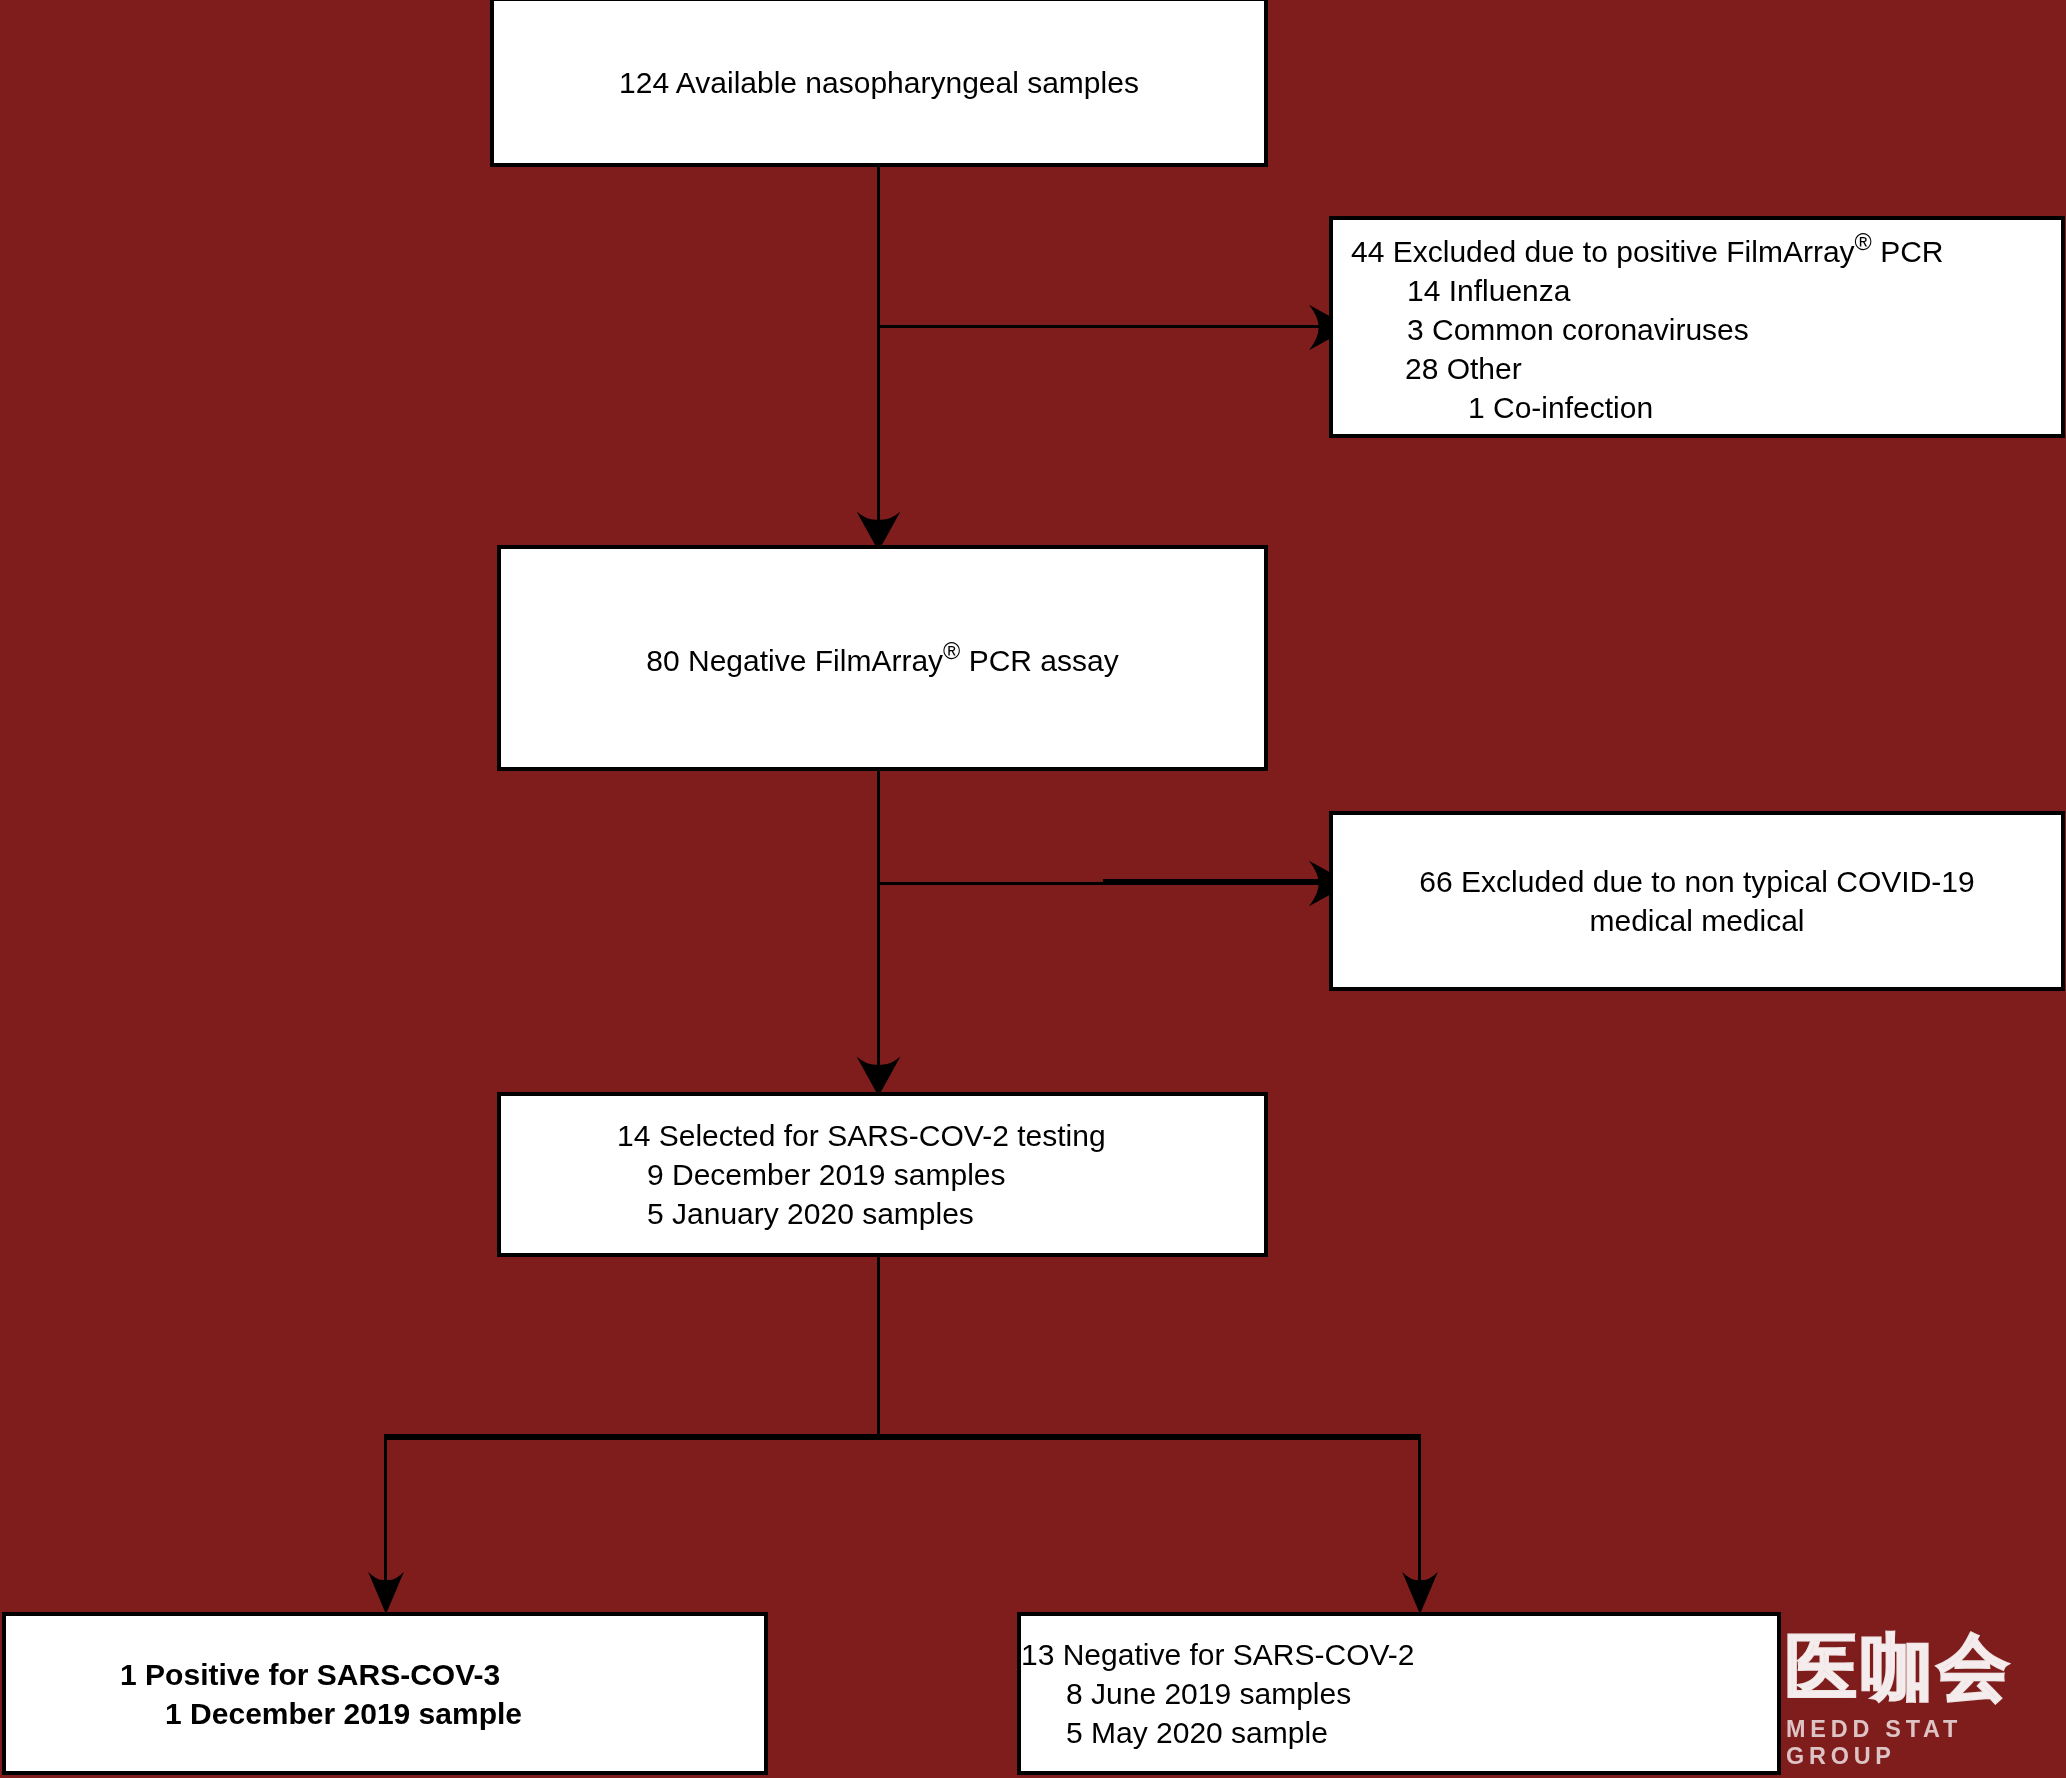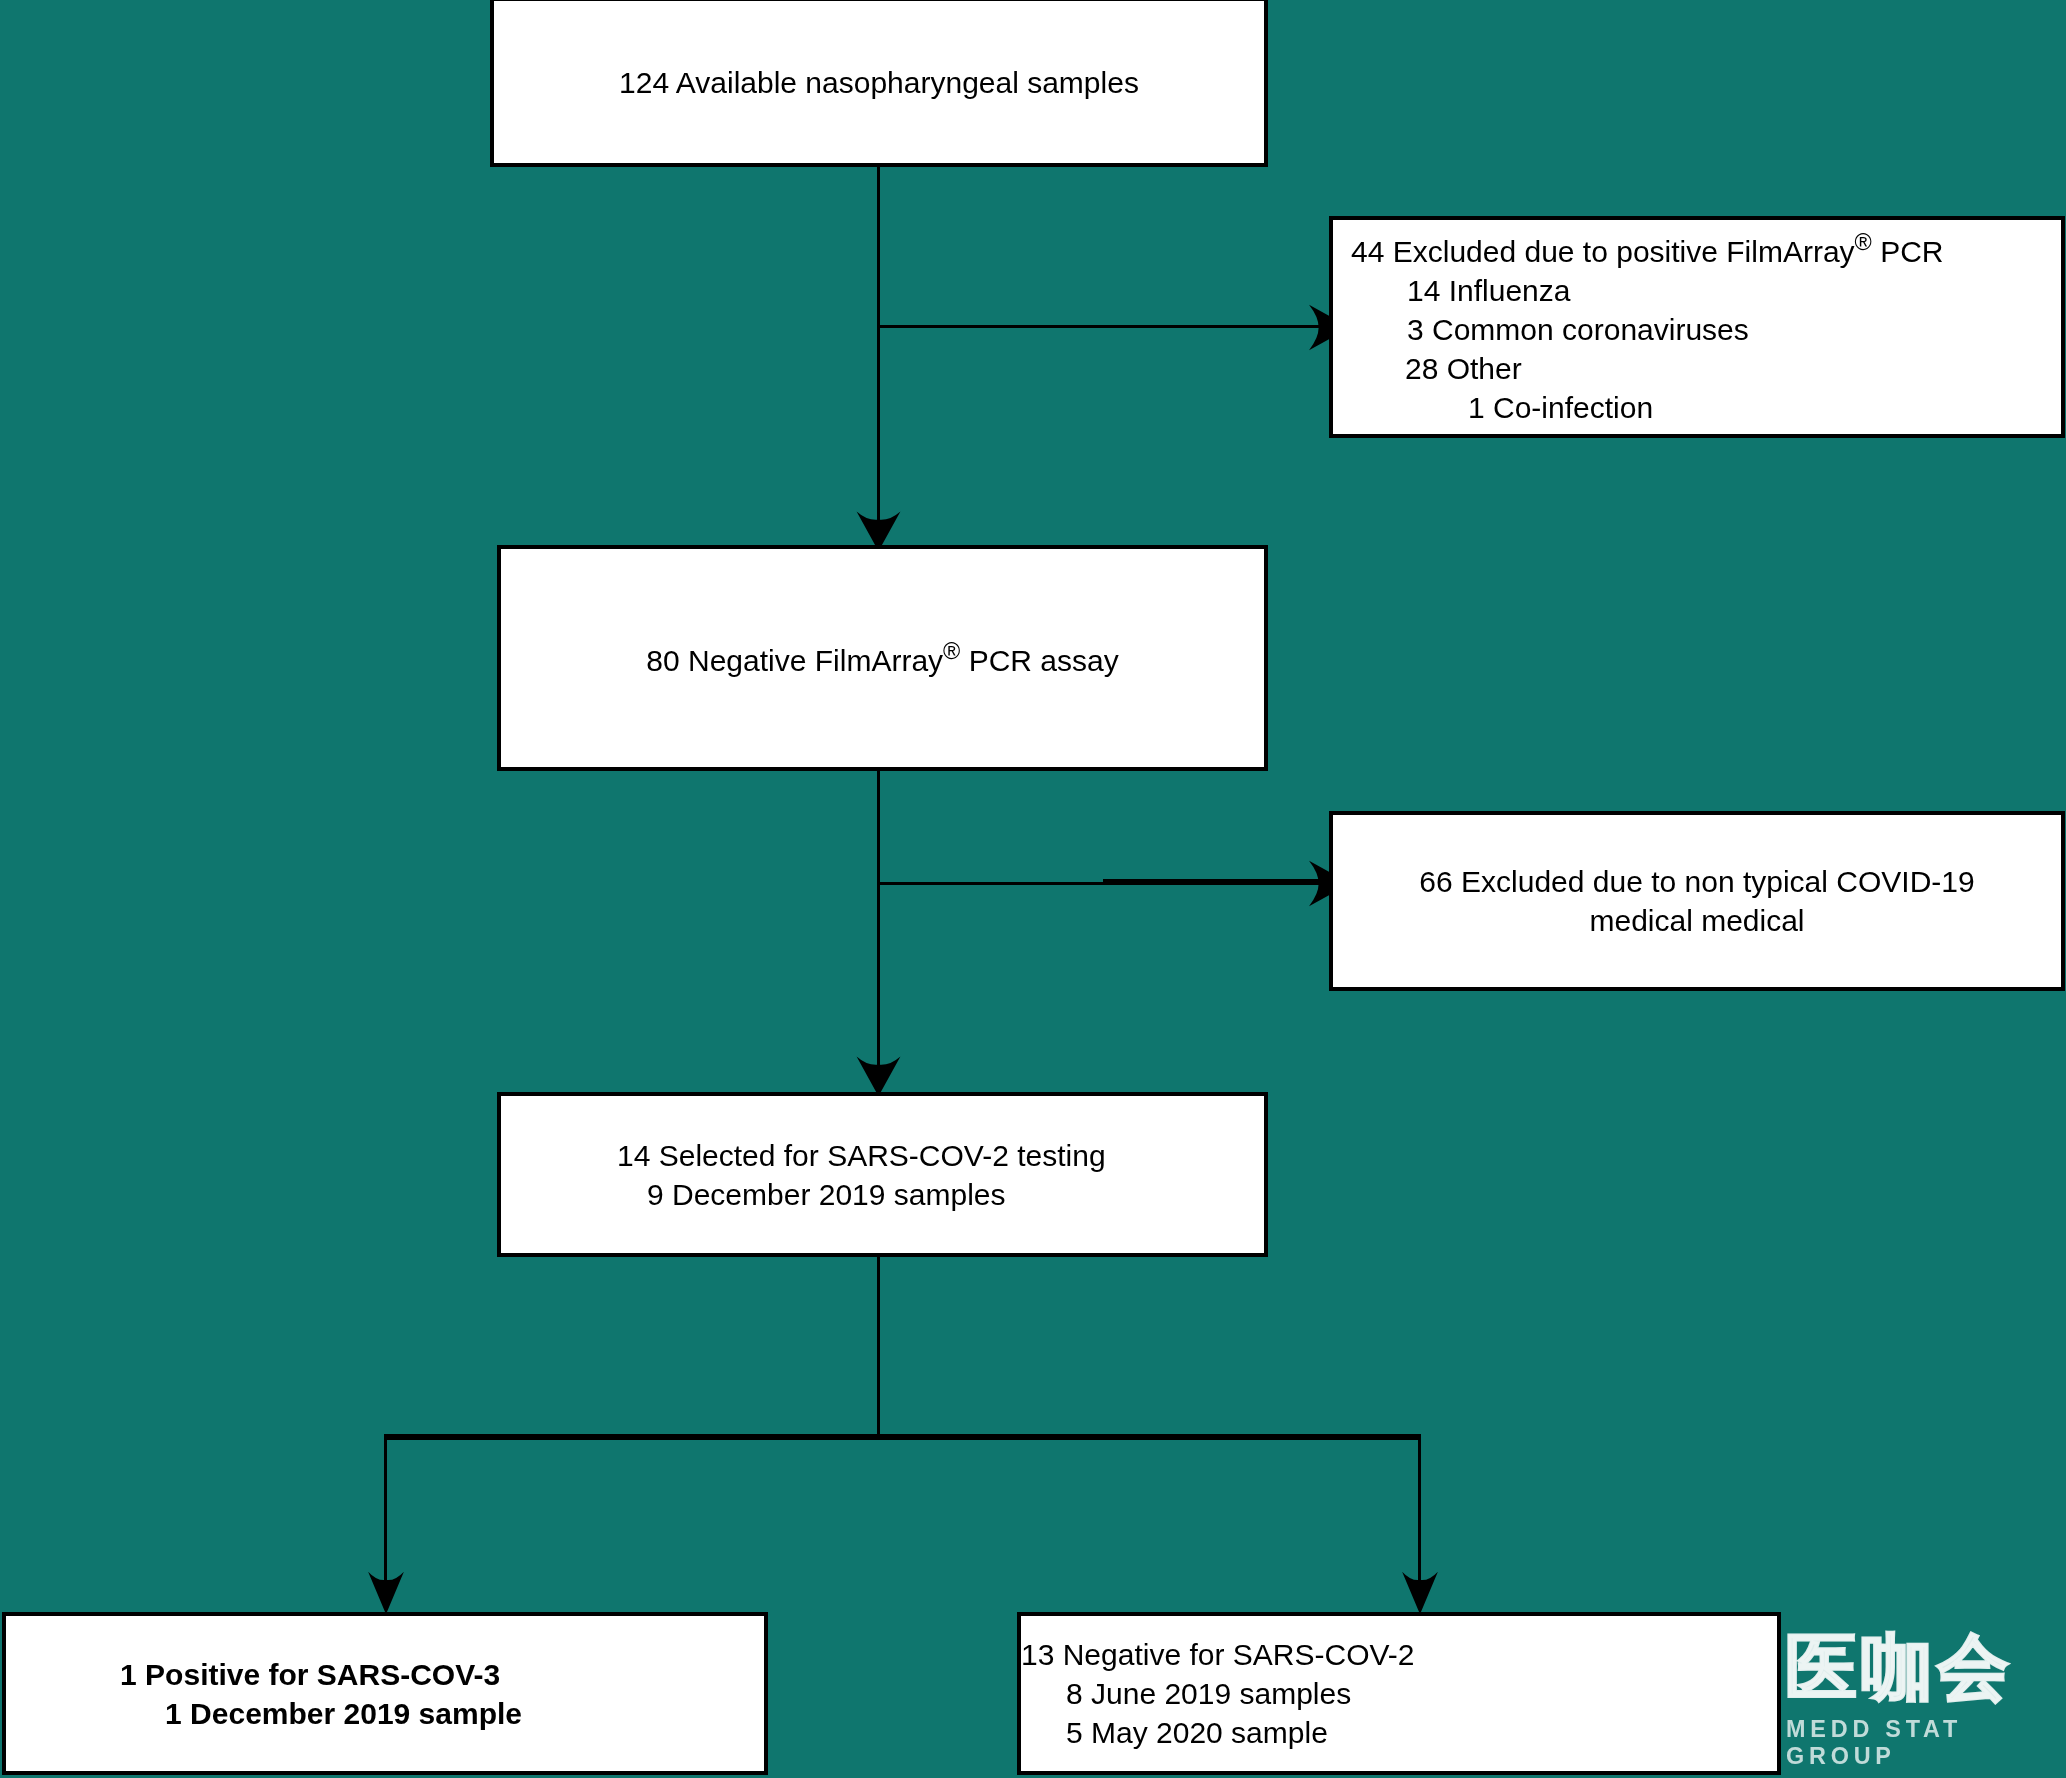--- a/index.html
+++ b/index.html
@@ -4,21 +4,21 @@
 <style>
   html, body {
     margin: 0;
     padding: 0;
     background: #ffffff;
   }
   #canvas {
     position: relative;
     width: 2066px;
     height: 1779px;
-    background: #0f766e;
+    background: #7f1d1d;
     font-family: "Liberation Sans", sans-serif;
     overflow: hidden;
   }
   .node {
     position: absolute;
     box-sizing: border-box;
     border: 4.1px solid #000000;
     background: #ffffff;
     display: flex;
     flex-direction: column;
@@ -181,20 +181,21 @@
     <div class="lines" style="text-align:center;">
       <span class="line">66 Excluded due to non typical COVID-19</span>
       <span class="line">medical medical</span>
     </div>
   </div>
 
   <div class="node left-node" style="left:497px; top:1092px; width:771px; height:165px; padding-left:116px;">
     <div class="lines">
       <span class="line">14 Selected for SARS-COV-2 testing</span>
       <span class="line" style="padding-left:30px;">9 December 2019 samples</span>
+      <span class="line" style="padding-left:30px;">5 January 2020 samples</span>
     </div>
   </div>
 
   <div class="node left-node" style="left:2.1px; top:1612px; width:766px; height:163px; padding-left:114px;">
     <div class="lines bold">
       <span class="line">1 Positive for SARS-COV-3</span>
       <span class="line" style="padding-left:45px;">1 December 2019 sample</span>
     </div>
   </div>
 

